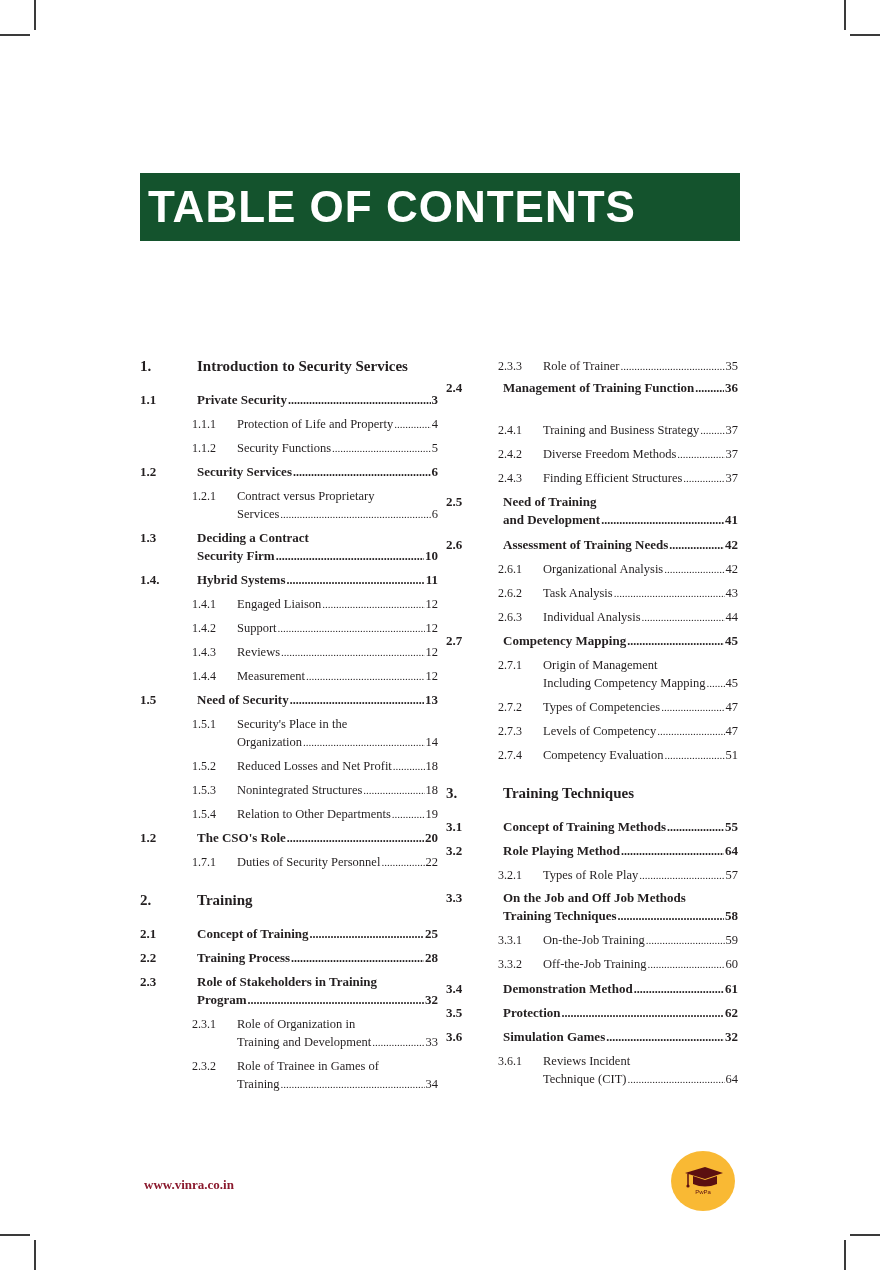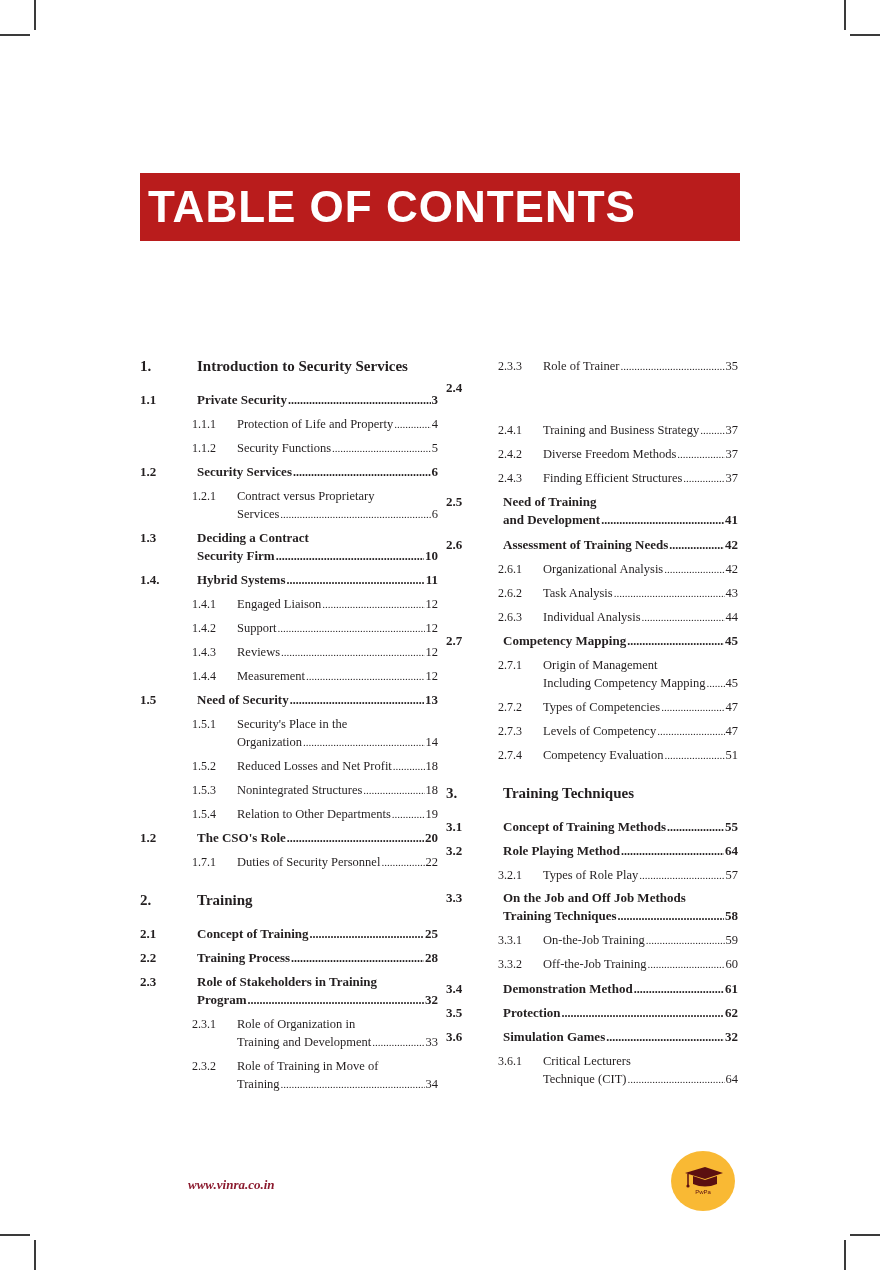--- a/index.html
+++ b/index.html
@@ -4,21 +4,21 @@
 <style>
   html, body { margin: 0; padding: 0; }
   body {
     width: 880px; height: 1270px; position: relative; background: #ffffff;
     font-family: "Liberation Serif", "DejaVu Serif", serif; color: #231f20;
     overflow: hidden;
   }
   .crop { position: absolute; background: #3a3a3a; }
   .title-bar {
     position: absolute; left: 140px; top: 173px; width: 600px; height: 68px;
-    background: #b91c1c;
+    background: #14532d;
   }
   .title-text {
     position: absolute; left: 8px; top: 6px;
     font-family: "Liberation Sans", "DejaVu Sans", sans-serif;
     font-weight: bold; font-size: 44px; color: #ffffff; letter-spacing: 1px;
     line-height: 56px;
   }
   .col { position: absolute; top: 0; width: 298px; }
   .col-left { left: 140px; }
   .col-right { left: 446px; width: 292px; }
@@ -32,22 +32,22 @@
   .row.chap { font-weight: bold; font-size: 15px; }
   .row.chap .body { left: 42px; }
   .line { display: flex; align-items: baseline; white-space: nowrap; }
   .line .txt { flex: 0 0 auto; }
   .line .dots { flex: 1 1 auto; overflow: hidden; white-space: nowrap; letter-spacing: 0px; margin: 0 1px; }
   .line .dots::before { content: "................................................................................................................................................"; font-weight: normal; font-size: 11px; }
   .row.l1 .line .dots::before { font-weight: bold; font-size: 12px; }
   .line .pg { flex: 0 0 auto; }
   .footer-url {
     position: absolute; left: 144px; top: 1177px;
-    font-family: "Liberation Serif", serif; font-style: italic; font-weight: bold;
-    font-size: 13px; color: #8b1a2e; margin-left: 44px;
+    font-family: "Liberation Serif", serif; font-weight: bold;
+    font-size: 13px; color: #8b1a2e;
   }
   .logo {
     position: absolute; left: 671px; top: 1151px; width: 64px; height: 60px;
     border-radius: 50%; background: #f9b934;
   }
   .logo-label { position: absolute; left: 0; right: 0; top: 38px; text-align: center; font-size: 6px; color: #5b1010; font-family: "Liberation Sans", sans-serif; }
 </style>
 </head>
 <body>
 
@@ -313,21 +313,21 @@
           <span class="txt">Training and Development</span>
           <span class="dots"></span>
           <span class="pg">33</span>
         </div>
       </div>
     </div>
     <div class="row l2" style="top: 1057px;">
       <span class="num">2.3.2</span>
       <div class="body">
         <div class="line">
-          <span class="txt">Role of Training in Move of</span>
+          <span class="txt">Role of Trainee in Games of</span>
         </div>
         <div class="line">
           <span class="txt">Training</span>
           <span class="dots"></span>
           <span class="pg">34</span>
         </div>
       </div>
     </div>
   </div>
 <div id="col-right" class="col col-right">
@@ -337,20 +337,25 @@
         <div class="line">
           <span class="txt">Role of Trainer</span>
           <span class="dots"></span>
           <span class="pg">35</span>
         </div>
       </div>
     </div>
     <div class="row l1" style="top: 379px;">
       <span class="num">2.4</span>
       <div class="body">
+        <div class="line">
+          <span class="txt">Management of Training Function</span>
+          <span class="dots"></span>
+          <span class="pg">36</span>
+        </div>
       </div>
     </div>
     <div class="row l2" style="top: 421px;">
       <span class="num">2.4.1</span>
       <div class="body">
         <div class="line">
           <span class="txt">Training and Business Strategy</span>
           <span class="dots"></span>
           <span class="pg">37</span>
         </div>
@@ -580,21 +585,21 @@
           <span class="txt">Simulation Games</span>
           <span class="dots"></span>
           <span class="pg">32</span>
         </div>
       </div>
     </div>
     <div class="row l2" style="top: 1052px;">
       <span class="num">3.6.1</span>
       <div class="body">
         <div class="line">
-          <span class="txt">Critical Lecturers</span>
+          <span class="txt">Reviews Incident</span>
         </div>
         <div class="line">
           <span class="txt">Technique (CIT)</span>
           <span class="dots"></span>
           <span class="pg">64</span>
         </div>
       </div>
     </div>
   </div>
 

